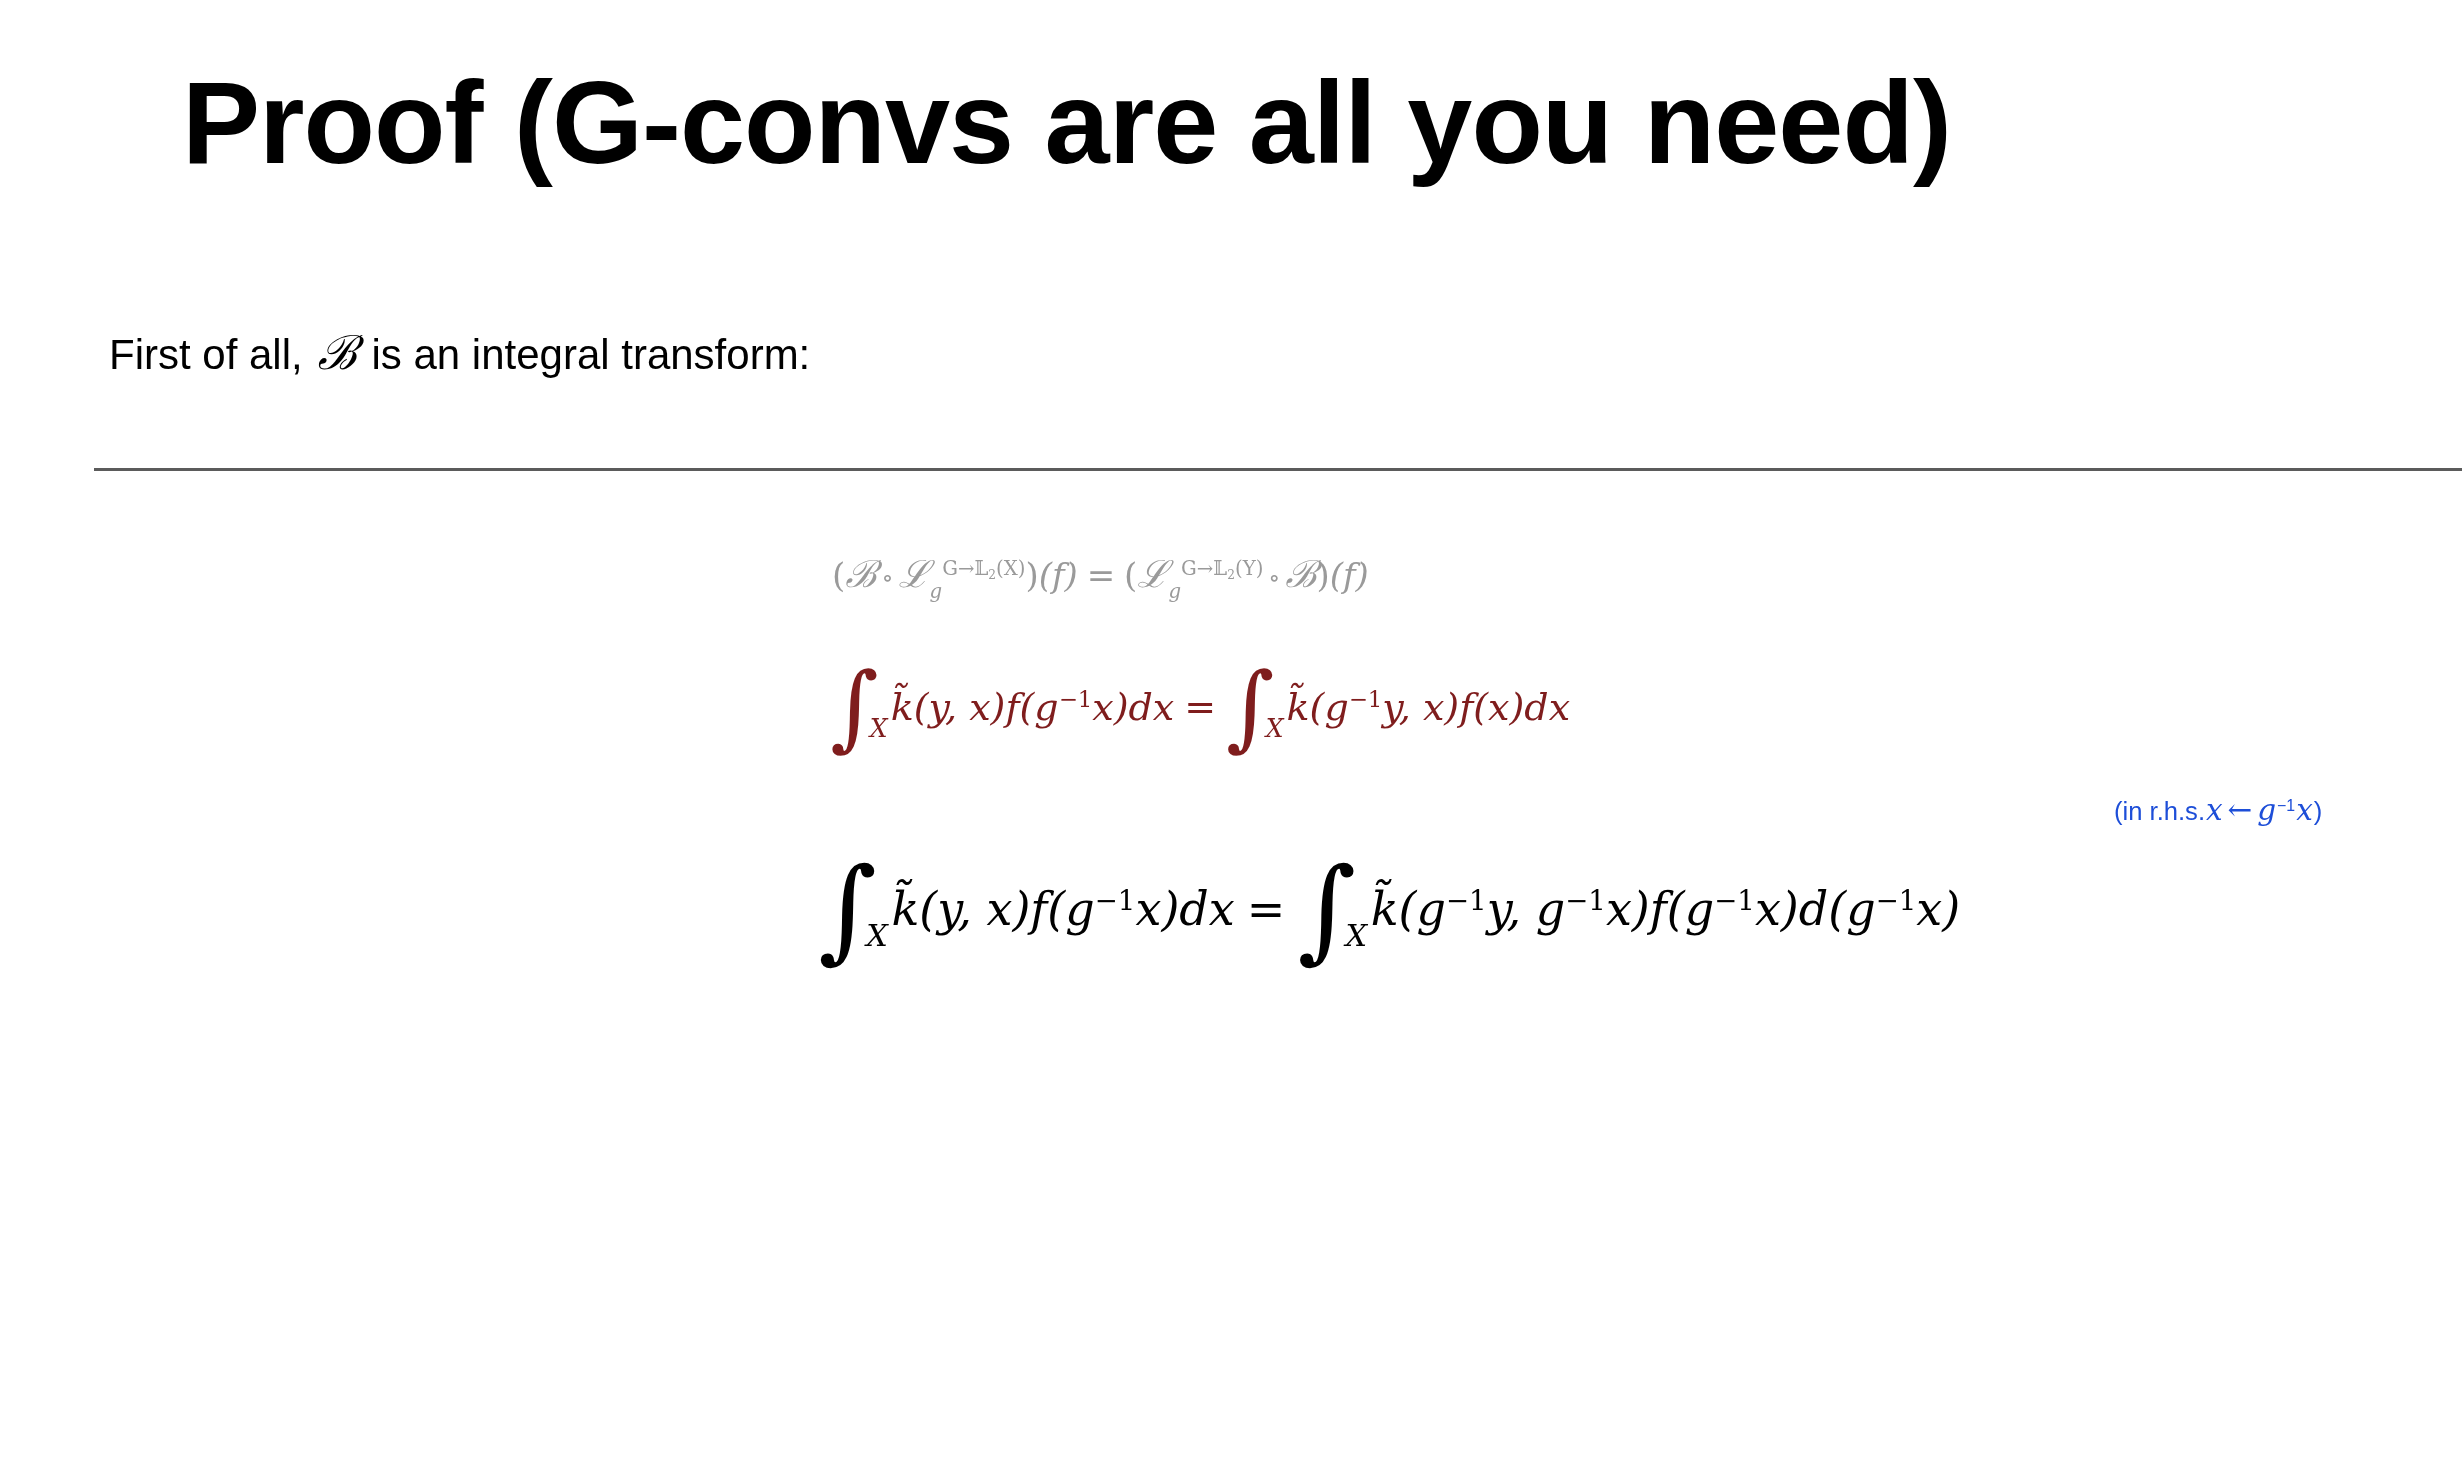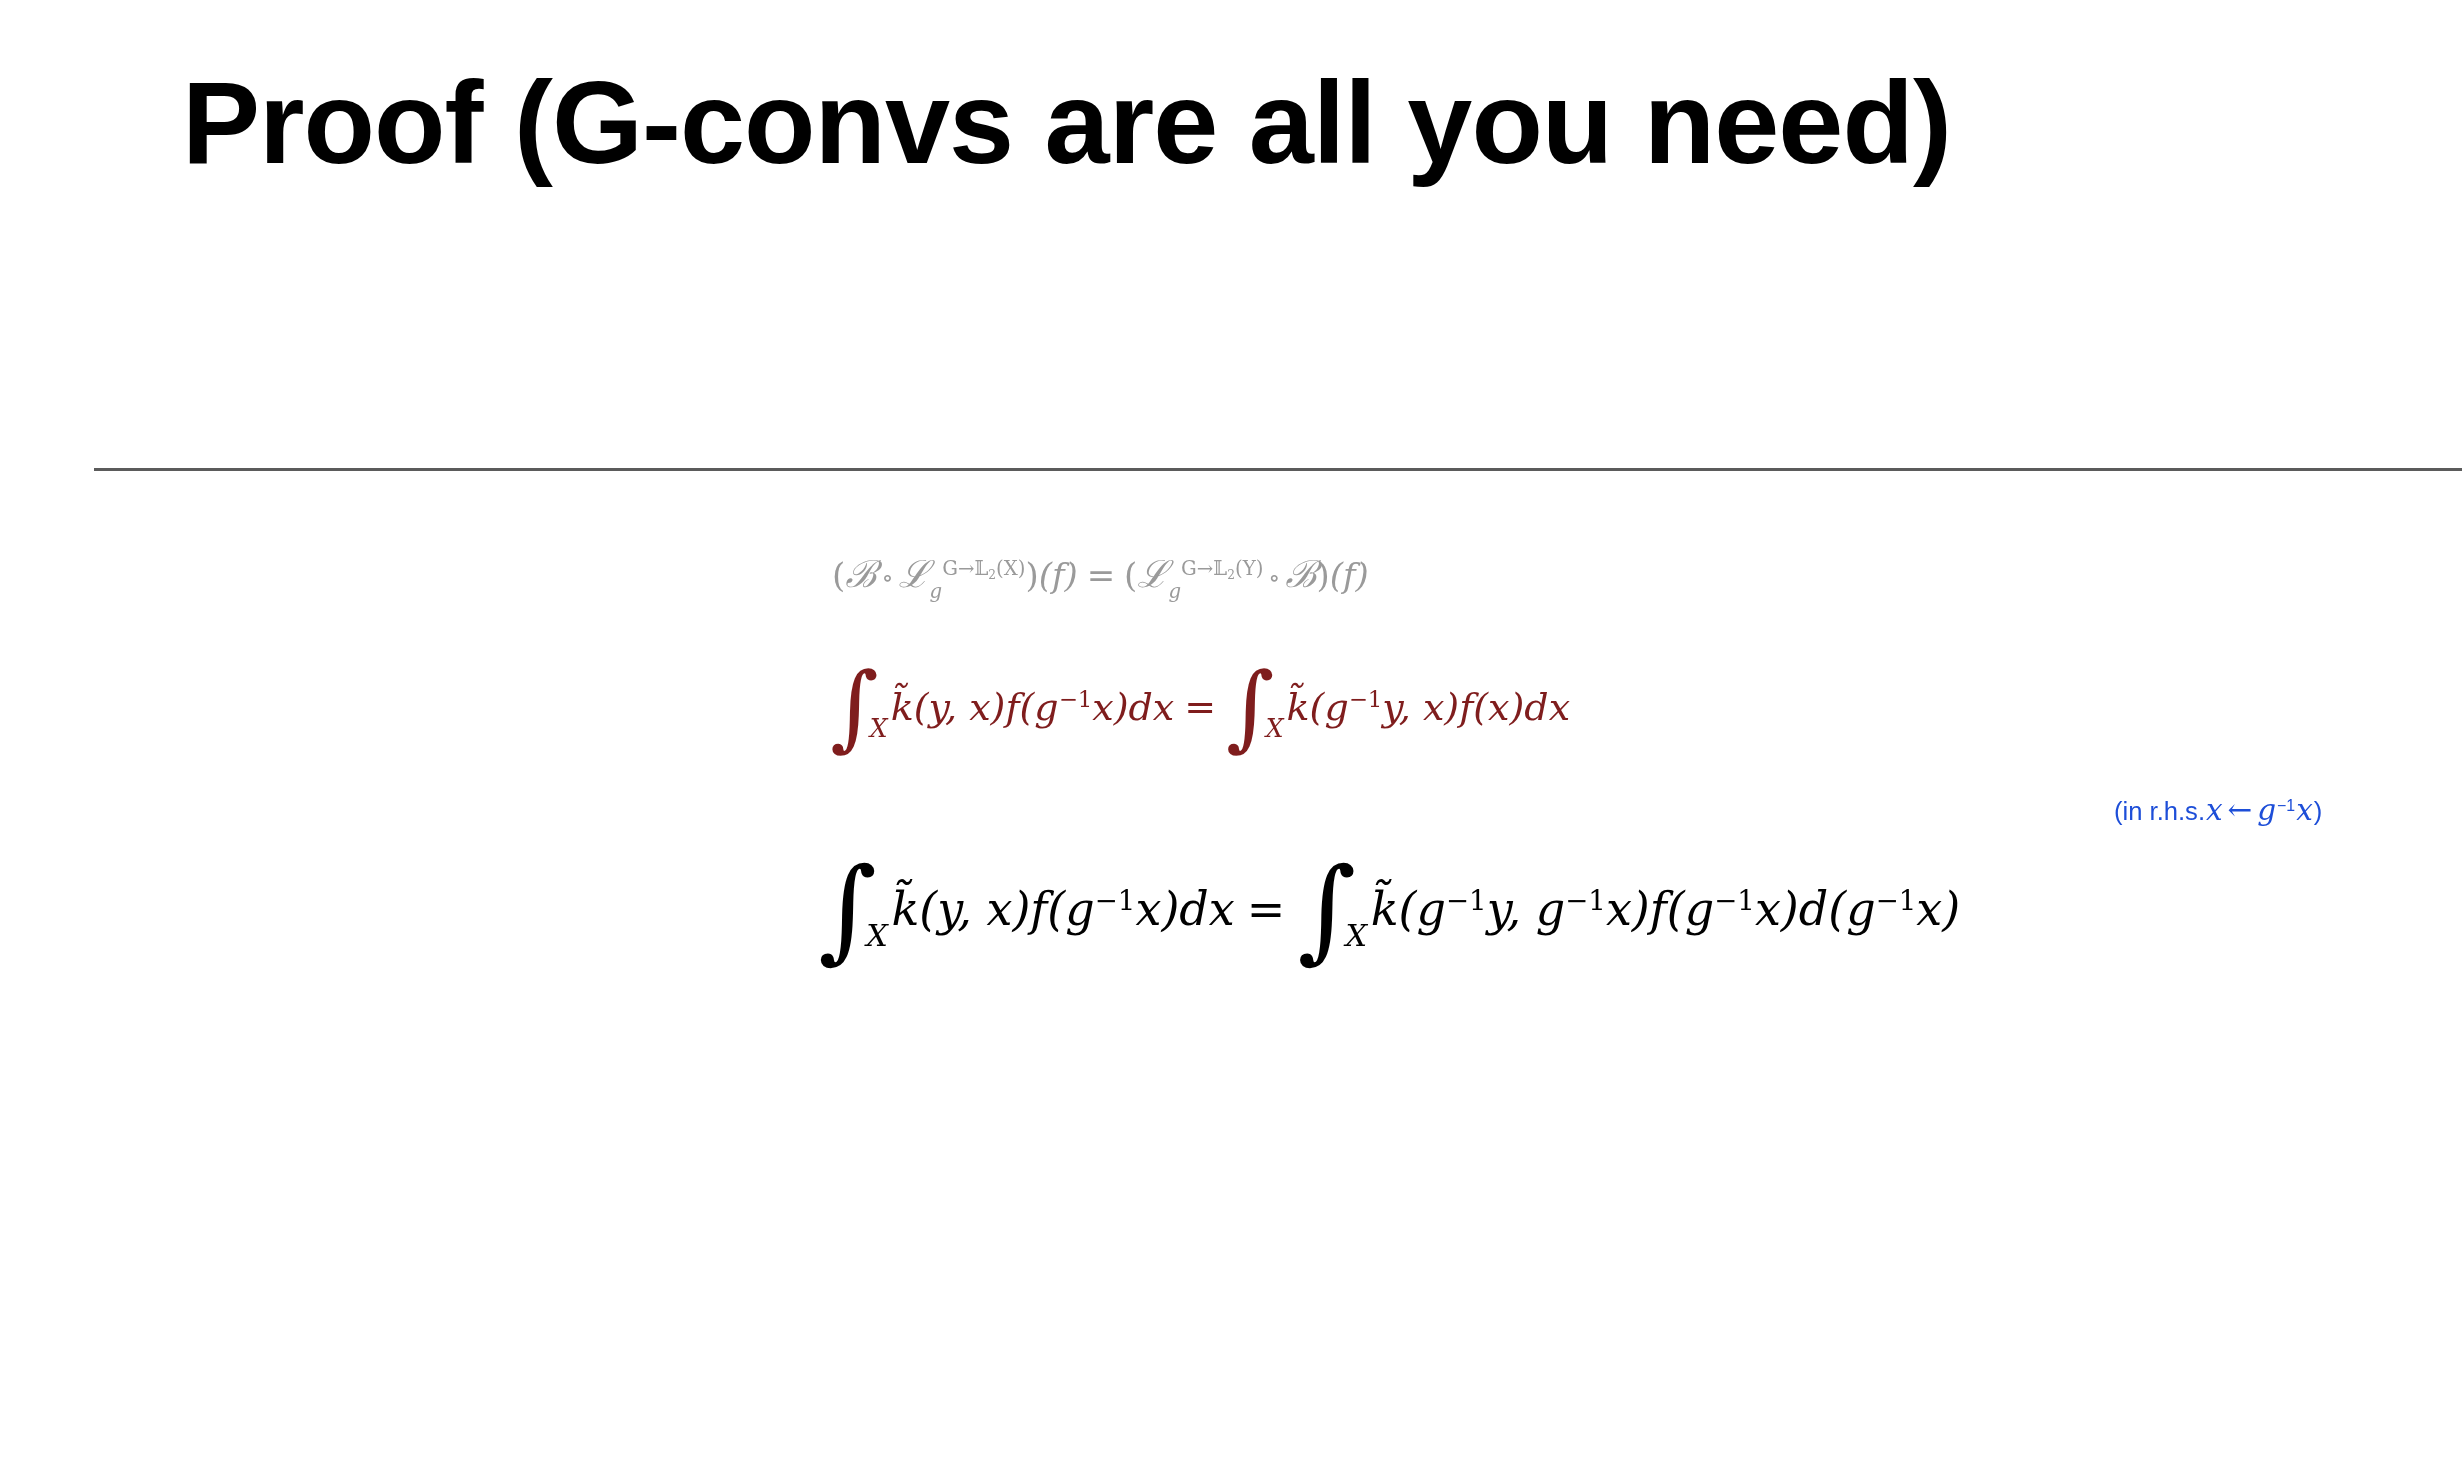--- a/index.html
+++ b/index.html
@@ -212,20 +212,25 @@
     padding: 0 3.9px;
   }
 </style>
 </head>
 <body>
 
 <div id="slide" style="background: rgb(255, 255, 255);">
 
   <div id="slide-title">Proof (G-convs are all you need)</div>
 
+  <div id="intro-line">
+    <span>First of all,</span>
+    <span class="mathscr">ℬ</span>
+    <span>is an integral transform:</span>
+  </div>
 
 
   <div id="divider" style="background: rgb(91, 91, 91);"></div>
 
 
   <div id="eq-operator" class="eqline" style="color: rgb(154, 154, 154);">
     <span class="up">(</span><span class="scr">ℬ</span><span class="opcirc">∘</span><span class="scr">ℒ</span><span class="subscript-g">g</span><span class="supscript"><span>G</span><span>→</span><span>𝕃</span><span class="ssub">2</span><span>(X)</span></span><span class="up">)</span><span>(f)</span><span class="eqsign">=</span><span class="up">(</span><span class="scr">ℒ</span><span class="subscript-g">g</span><span class="supscript"><span>G</span><span>→</span><span>𝕃</span><span class="ssub">2</span><span>(Y)</span></span><span class="opcirc">∘</span><span class="scr">ℬ</span><span class="up">)</span><span>(f)</span>
   </div>
 
   <div id="eq-integral-1" class="eqline" style="color: #7f1d1d;">

